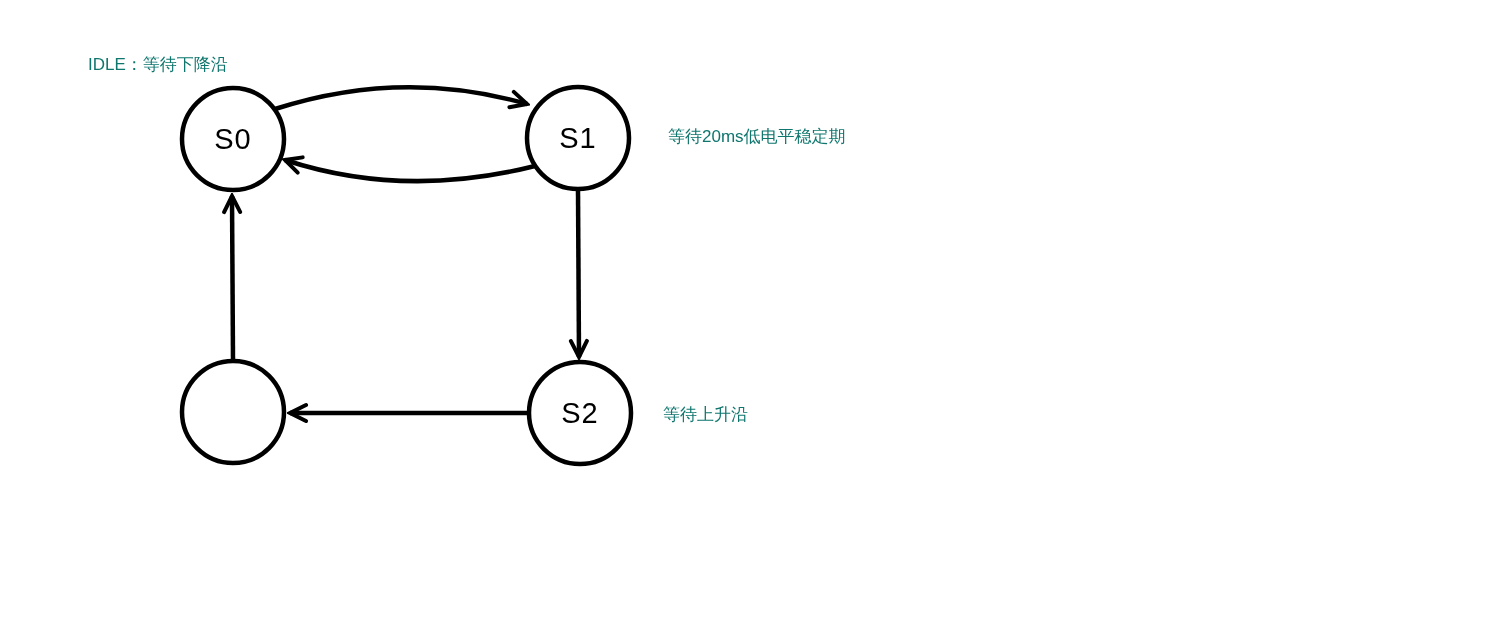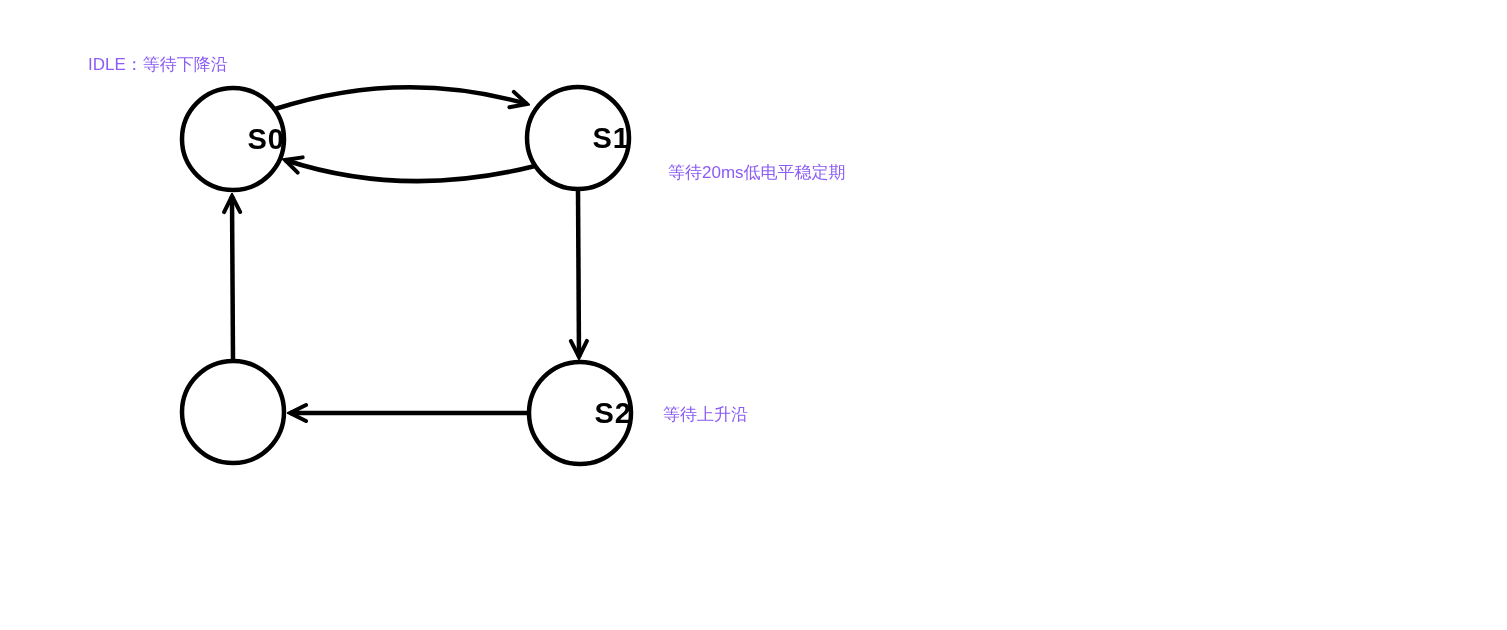--- a/index.html
+++ b/index.html
@@ -18,31 +18,30 @@
     position: absolute;
     left: 0; top: 0;
     width: 1507px;
     height: 630px;
   }
   .state-label {
     position: absolute;
     width: 104px;
     height: 44px;
     line-height: 44px;
-    text-align: right;
+    text-align: center;
     font-size: 29px;
     color: #000000;
     letter-spacing: 1px;
     user-select: none;
-    font-weight: bold;
   }
   .note {
     position: absolute;
     font-size: 17px;
-    color: #8b5cf6;
+    color: #0f766e;
     white-space: nowrap;
   }
 </style>
 </head>
 <body>
 
 <div class="canvas">
 
   <svg class="diagram-svg" viewBox="0 0 1507 630" xmlns="http://www.w3.org/2000/svg">
     <defs>
@@ -61,16 +60,16 @@
     <path d="M 578 190 L 579 357" fill="none" stroke="#000000" stroke-width="4.5" marker-end="url(#arrow)"></path>
     <path d="M 528 413 L 290 413" fill="none" stroke="#000000" stroke-width="4.5" marker-end="url(#arrow)"></path>
     <path d="M 233 360 L 232 196" fill="none" stroke="#000000" stroke-width="4.5" marker-end="url(#arrow)"></path>
   </svg>
 
   <div class="state-label" style="left:181px; top:117px;">S0</div>
   <div class="state-label" style="left:526px; top:116px;">S1</div>
   <div class="state-label" style="left:528px; top:391px;">S2</div>
 
   <div class="note" style="left:88px; top:53px;">IDLE：等待下降沿</div>
-  <div class="note" style="left:668px; top:125px;margin-top:36px;">等待20ms低电平稳定期</div>
+  <div class="note" style="left:668px; top:125px;">等待20ms低电平稳定期</div>
   <div class="note" style="left:663px; top:403px;">等待上升沿</div>
 
 </div>
 
 </body></html>

